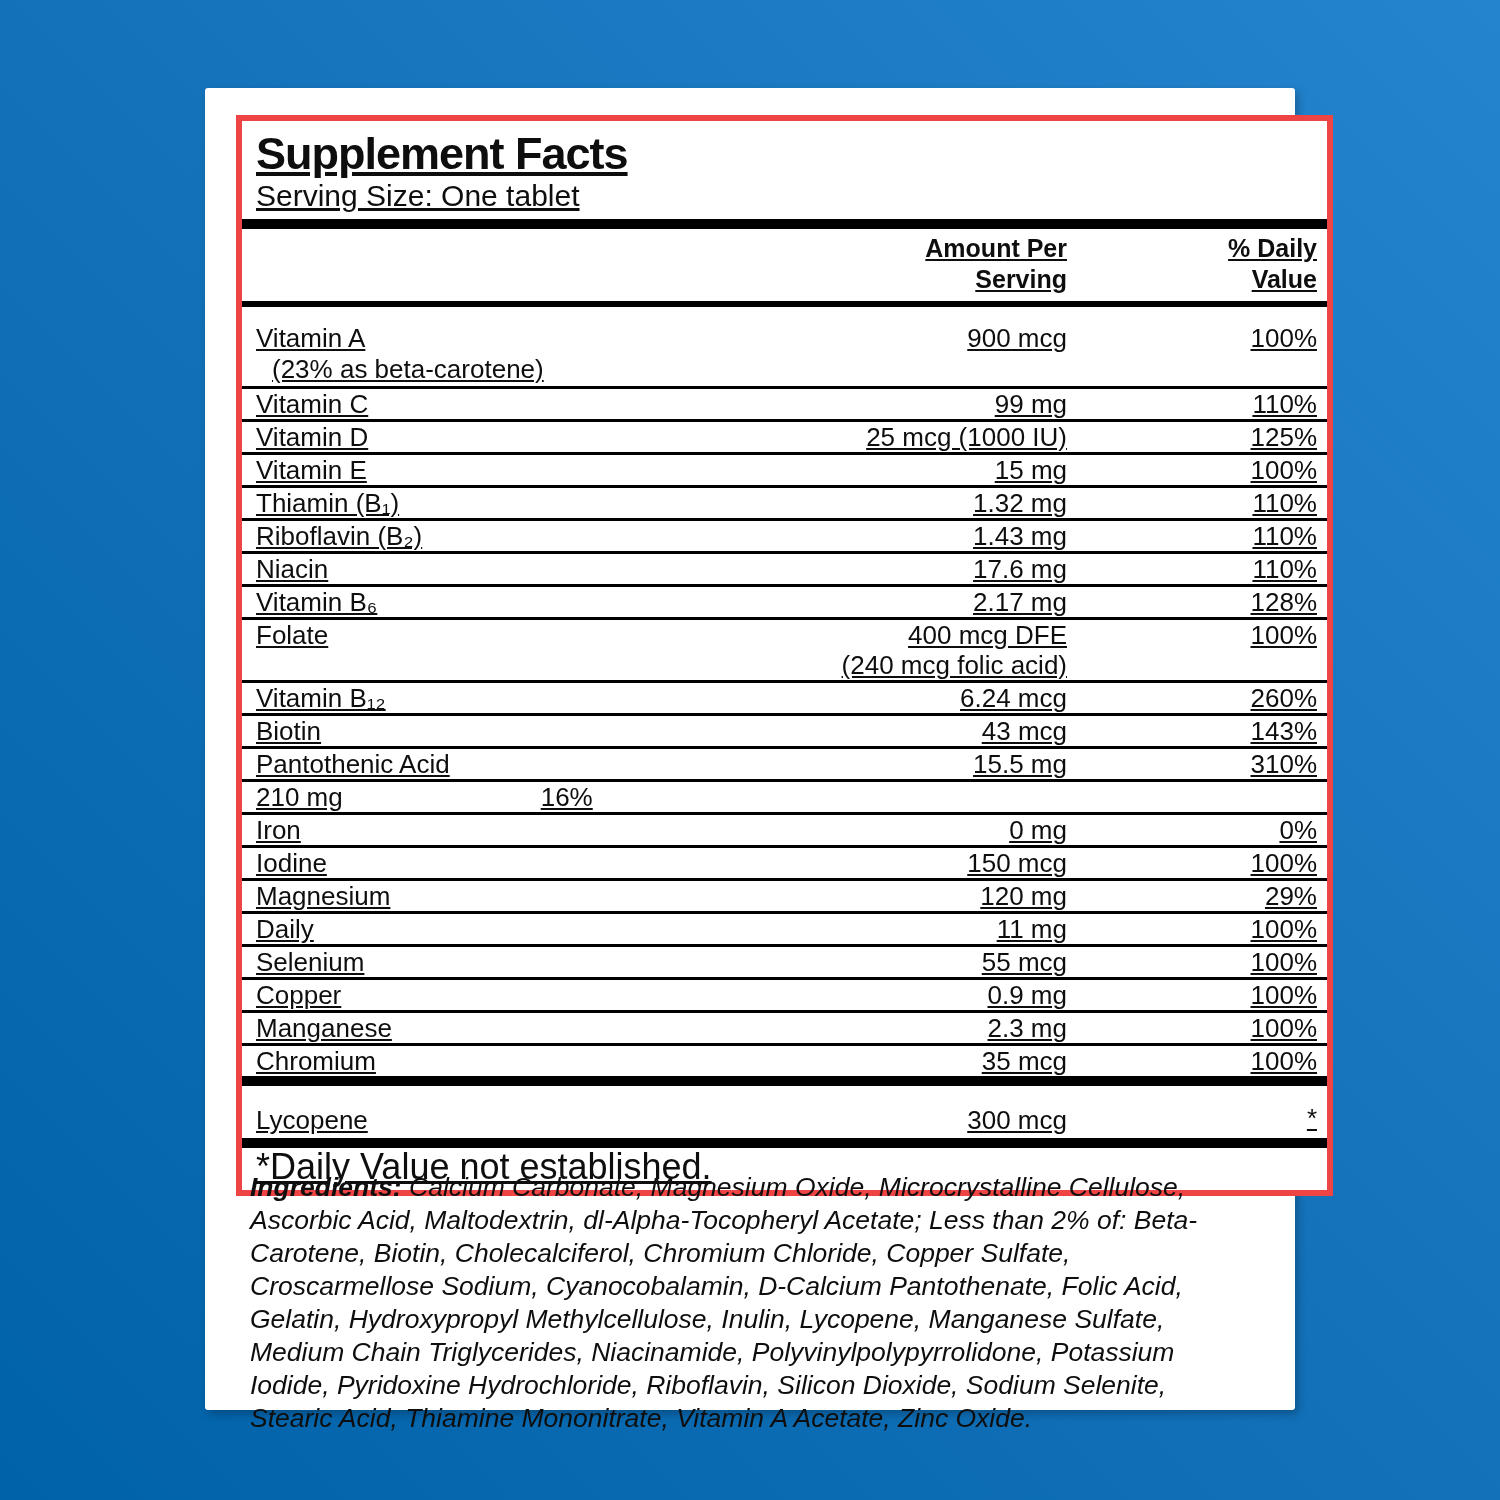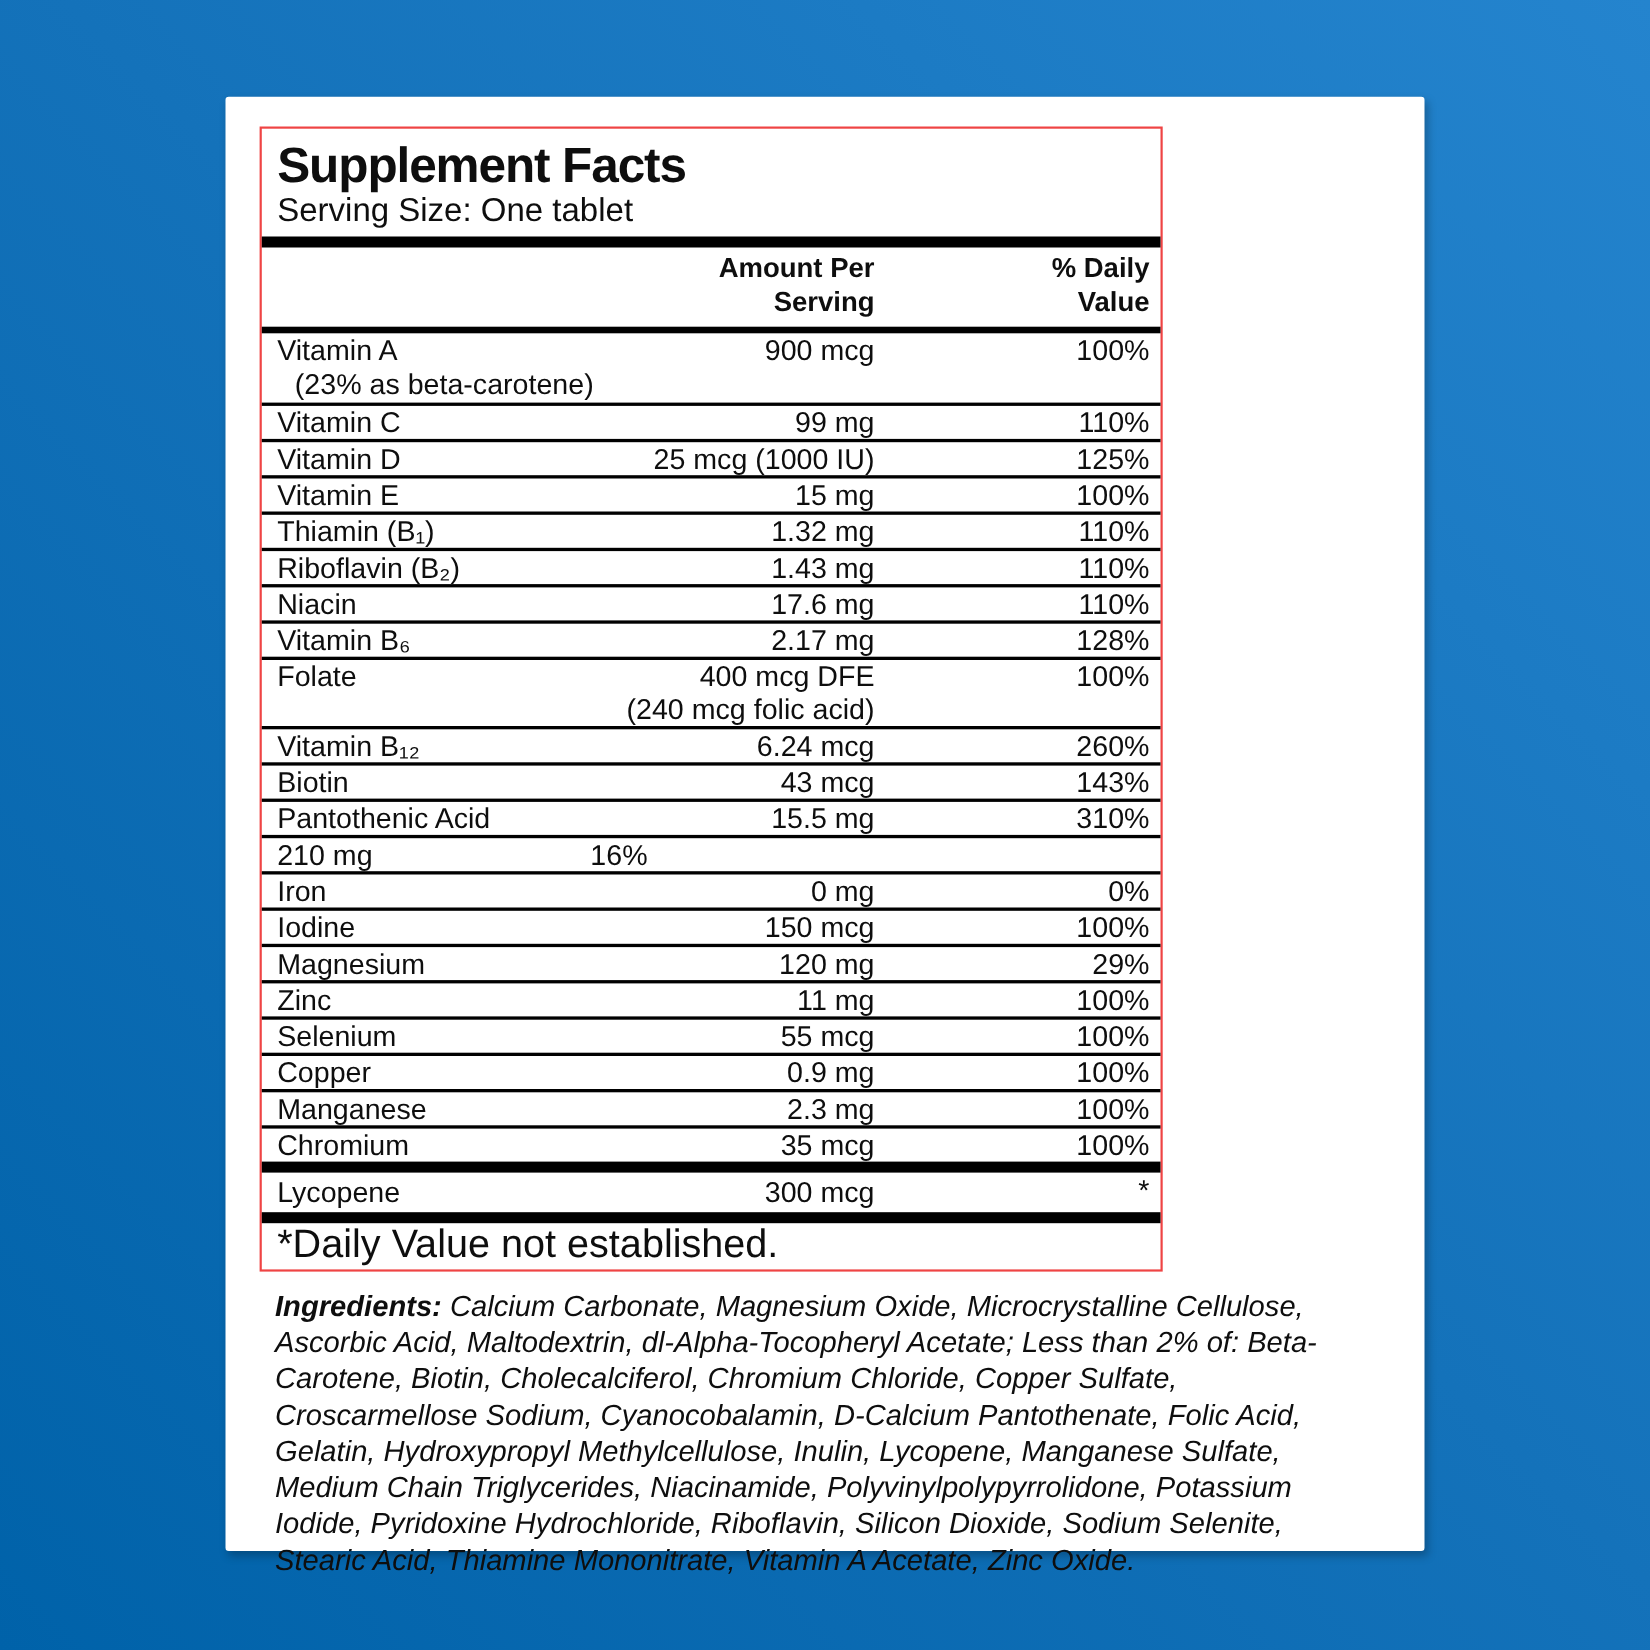--- a/index.html
+++ b/index.html
@@ -16,24 +16,25 @@
     left:205px;top:88px;
     width:1090px;height:1322px;
     background:#ffffff;
     border-radius:3px;
     box-shadow:3px 4px 8px rgba(0,0,0,0.25);
     box-sizing:border-box;
   }
   .panel{
     position:absolute;
     left:31px;top:27px;
-    width:821px;
-    border:2px solid #ef4444;
+    width:1097px;
+    border:6px solid #ef4444;
     box-sizing:border-box;
     background:#fff;
+    text-decoration:underline;
   }
   .title{
     font-size:45px;
     font-weight:bold;
     letter-spacing:-1px;
     padding:8px 14px 0 14px;
     line-height:50px;
   }
   .serving{
     font-size:30px;
@@ -43,21 +44,21 @@
   .bar-thick{height:10px;background:#000;}
   .bar-med{height:6px;background:#000;}
   .cells{display:flex;align-items:flex-start;padding:0 10px 0 14px;}
   .c-name{flex:1;text-align:left;}
   .c-amt{text-align:right;white-space:nowrap;}
   .c-dv{width:250px;text-align:right;white-space:nowrap;}
   .hdr{font-weight:bold;font-size:25px;padding-top:4px;padding-bottom:6px;}
   .hdr .c-amt,.hdr .c-dv{line-height:31px;}
   .hdr span span{display:block;}
   .row{font-size:26px;border-top:3px solid #000;}
-  .row:first-child{border-top:none;}
+  .row:first-child{border-top:none;margin-top:16px;}
   .row .cells{line-height:30px;}
   .row .note-line{padding-left:30px;line-height:33px;}
   .row.no-sep{border-top:none;}
   .lyco .cells{line-height:36px;}
   .lyco .c-dv{line-height:24px;padding-top:4px;}
   .footnote{
     font-size:36px;
     line-height:32px;
     padding:3px 14px 7px 14px;
   }
@@ -211,21 +212,21 @@
         </div>
         <div class="row">
           <div class="cells">
             <span class="c-name">Magnesium</span>
             <span class="c-amt">120 mg</span>
             <span class="c-dv">29%</span>
           </div>
         </div>
         <div class="row">
           <div class="cells">
-            <span class="c-name">Zinc</span>
+            <span class="c-name">Daily</span>
             <span class="c-amt">11 mg</span>
             <span class="c-dv">100%</span>
           </div>
         </div>
         <div class="row">
           <div class="cells">
             <span class="c-name">Selenium</span>
             <span class="c-amt">55 mcg</span>
             <span class="c-dv">100%</span>
           </div>

